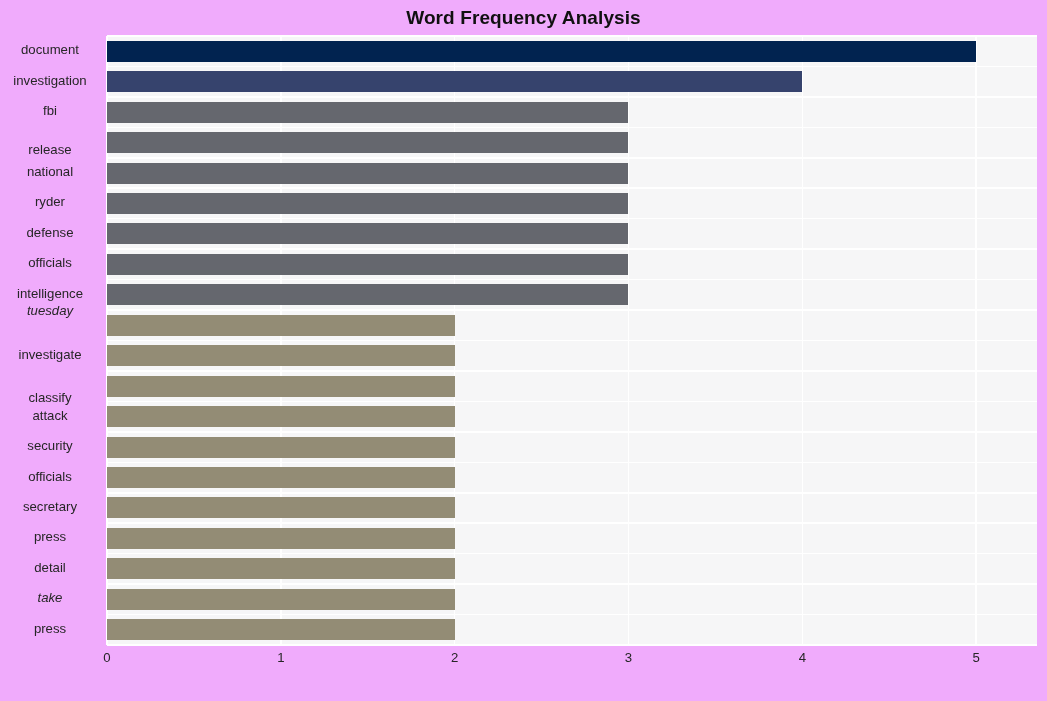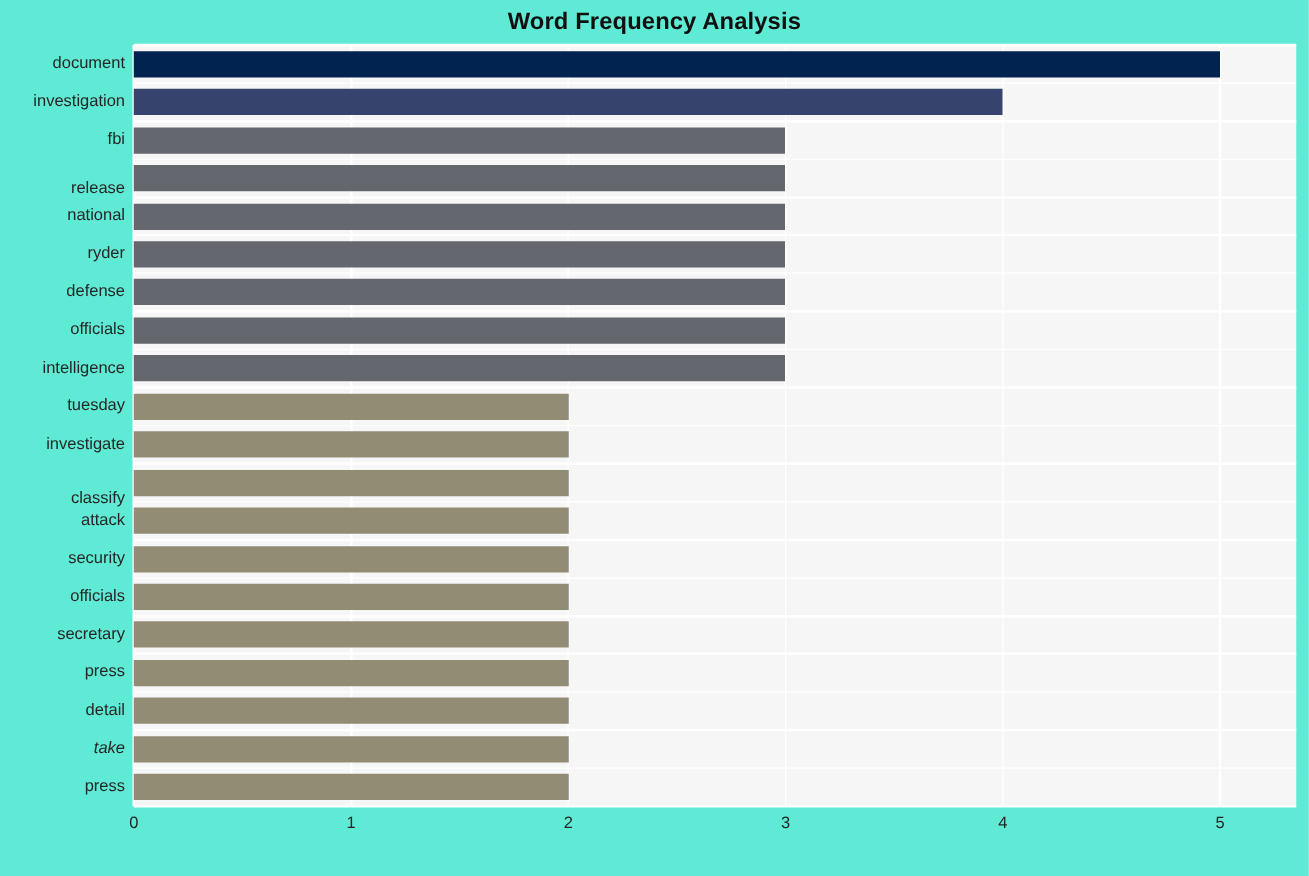--- a/index.html
+++ b/index.html
@@ -11,21 +11,21 @@
     height: 701px;
     background: #ffffff;
     font-family: "Liberation Sans", sans-serif;
     overflow: hidden;
   }
 
   #figure {
     position: relative;
     width: 1047px;
     height: 701px;
-    background: #5eead4;
+    background: #f0abfc;
   }
 
   #chart-title {
     position: absolute;
     left: 0;
     top: 7px;
     width: 1047px;
     text-align: center;
     font-size: 19px;
     font-weight: bold;
@@ -61,21 +61,21 @@
 
   .bar {
     position: absolute;
     height: 21px;
   }
 
   .ylabel {
     position: absolute;
     right: 0;
     width: 100px;
-    text-align: right;
+    text-align: center;
     font-size: 13.2px;
     color: #262626;
     white-space: nowrap;
   }
 
   #ylabels {
     position: absolute;
     left: 0;
     top: 36px;
     width: 100px;
@@ -112,21 +112,21 @@
   <div id="ylabels">
       <div class="ylabel" style="top: 6.225px;">document</div>
       <div class="ylabel" style="top: 36.675px;">investigation</div>
       <div class="ylabel" style="top: 67.125px;">fbi</div>
       <div class="ylabel" style="top: 106px;">release</div>
       <div class="ylabel" style="top: 128.025px; padding-left: 40px;">national</div>
       <div class="ylabel" style="top: 158.475px;">ryder</div>
       <div class="ylabel" style="top: 188.925px;">defense</div>
       <div class="ylabel" style="top: 219.375px;">officials</div>
       <div class="ylabel" style="top: 249.825px;">intelligence</div>
-      <div class="ylabel" style="top: 280px;">tuesday</div>
+      <div class="ylabel" style="top: 267px; font-style: italic;">tuesday</div>
       <div class="ylabel" style="top: 310.725px;">investigate</div>
       <div class="ylabel" style="top: 341.175px; margin-top: 13px;">classify</div>
       <div class="ylabel" style="top: 371.625px;">attack</div>
       <div class="ylabel" style="top: 402.075px;">security</div>
       <div class="ylabel" style="top: 432.525px;">officials</div>
       <div class="ylabel" style="top: 462.975px;">secretary</div>
       <div class="ylabel" style="top: 493.425px;">press</div>
       <div class="ylabel" style="top: 523.875px; padding-left: 12px;">detail</div>
       <div class="ylabel" style="top: 554.325px; font-style: italic;">take</div>
       <div class="ylabel" style="top: 584.775px;">press</div>

